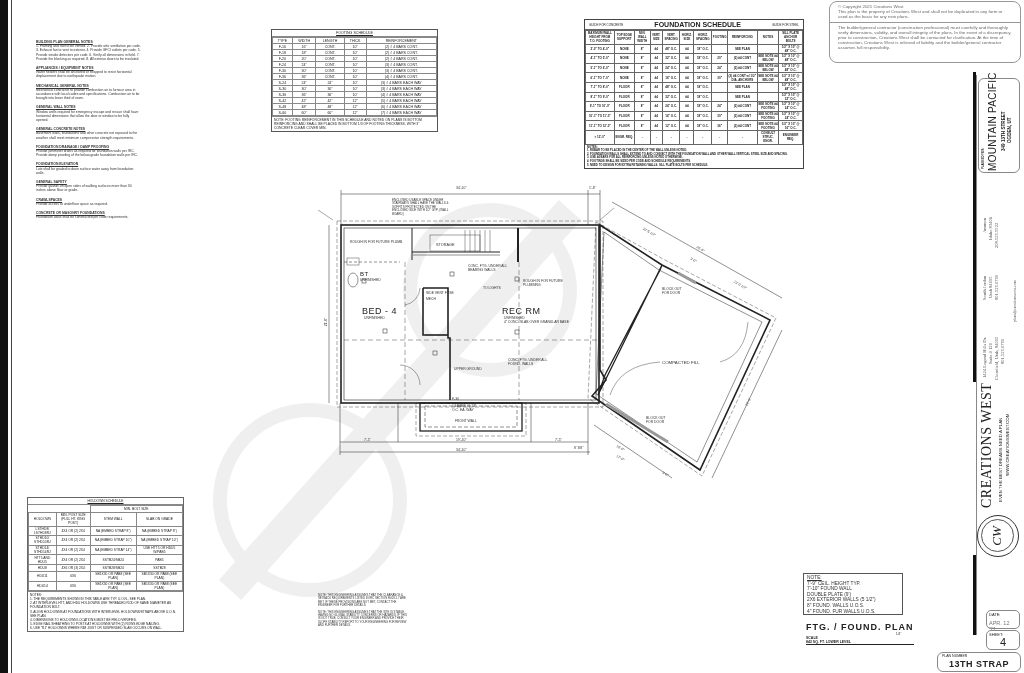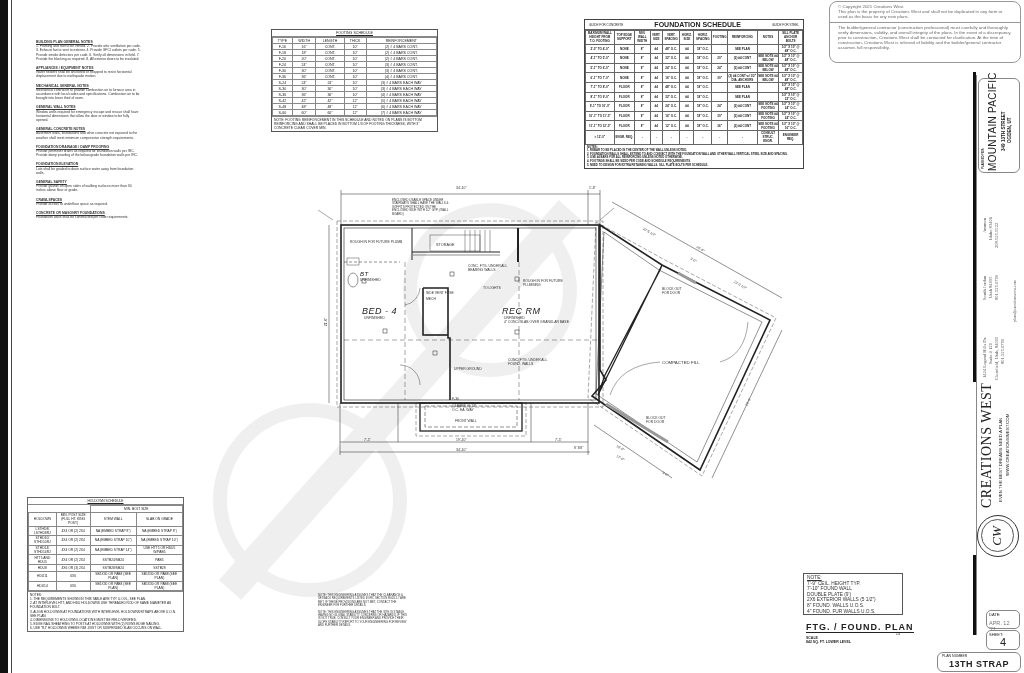--- a/index.html
+++ b/index.html
@@ -55,30 +55,30 @@
   .hd-sched td { border: 0.5px solid #888; text-align: center; padding: 0.3px 0.5px; height: 7px; }
   .hd-sched .ttl { text-decoration: underline; text-align: center; padding: 1px; border-bottom: 0.5px solid #888; }
   .hd-sched .notes { padding: 1px 2px; line-height: 4.1px; font-size: 3.2px; border-top: 0.5px solid #888; }
 
   .eng-notes { position: absolute; left: 318px; top: 594px; width: 90px; font-size: 2.8px; line-height: 3.4px; color: #333; }
   .eng-notes p { margin-bottom: 3px; }
 
   
   .plan-notes { position: absolute; left: 803px; top: 573px; width: 100px; height: 42px; border: 1px solid #555; font-size: 4.8px; line-height: 5.6px; padding: 1px 3px; color: #333; }
   .plan-notes .nh { text-decoration: underline; }
-  .ftg-title { position: absolute; left: 806px; top: 622px; font-size: 9px; font-weight: bold; letter-spacing: 1px; border-bottom: 1px solid #222; padding-bottom: 0px; }
+  .ftg-title { position: absolute; left: 806px; top: 622px; font-size: 9px; font-weight: bold; letter-spacing: 1px; border-bottom: 1px solid #222; padding-bottom: 12px; }
   .ftg-scale-lbl { position: absolute; left: 806px; top: 636px; font-size: 3.5px; font-weight: bold; }
   .ftg-scale { position: absolute; left: 806px; top: 640px; font-size: 3.5px; font-weight: bold; }
   .ftg-scale-r { position: absolute; left: 896px; top: 632px; font-size: 3px; }
 
   
   .plan-svg { position: absolute; left: 0; top: 0; }
   .watermark { position: absolute; left: 190px; top: 170px; width: 420px; height: 440px; opacity: 0.06; pointer-events: none; }
   .lbl { position: absolute; font-size: 3.4px; color: #333; white-space: nowrap; }
-  .room { position: absolute; font-size: 9px; letter-spacing: 0.5px; color: #222; font-style: italic; }
+  .room { position: absolute; font-size: 9px; letter-spacing: 0.5px; color: #222; }
   .room-sub { position: absolute; font-size: 3.4px; color: #333; }
 </style>
 </head>
 <body>
 
 <div class="sheet">
   <div class="left-bar"></div>
   <div class="left-bar2"></div>
 
   <div class="copyright">

